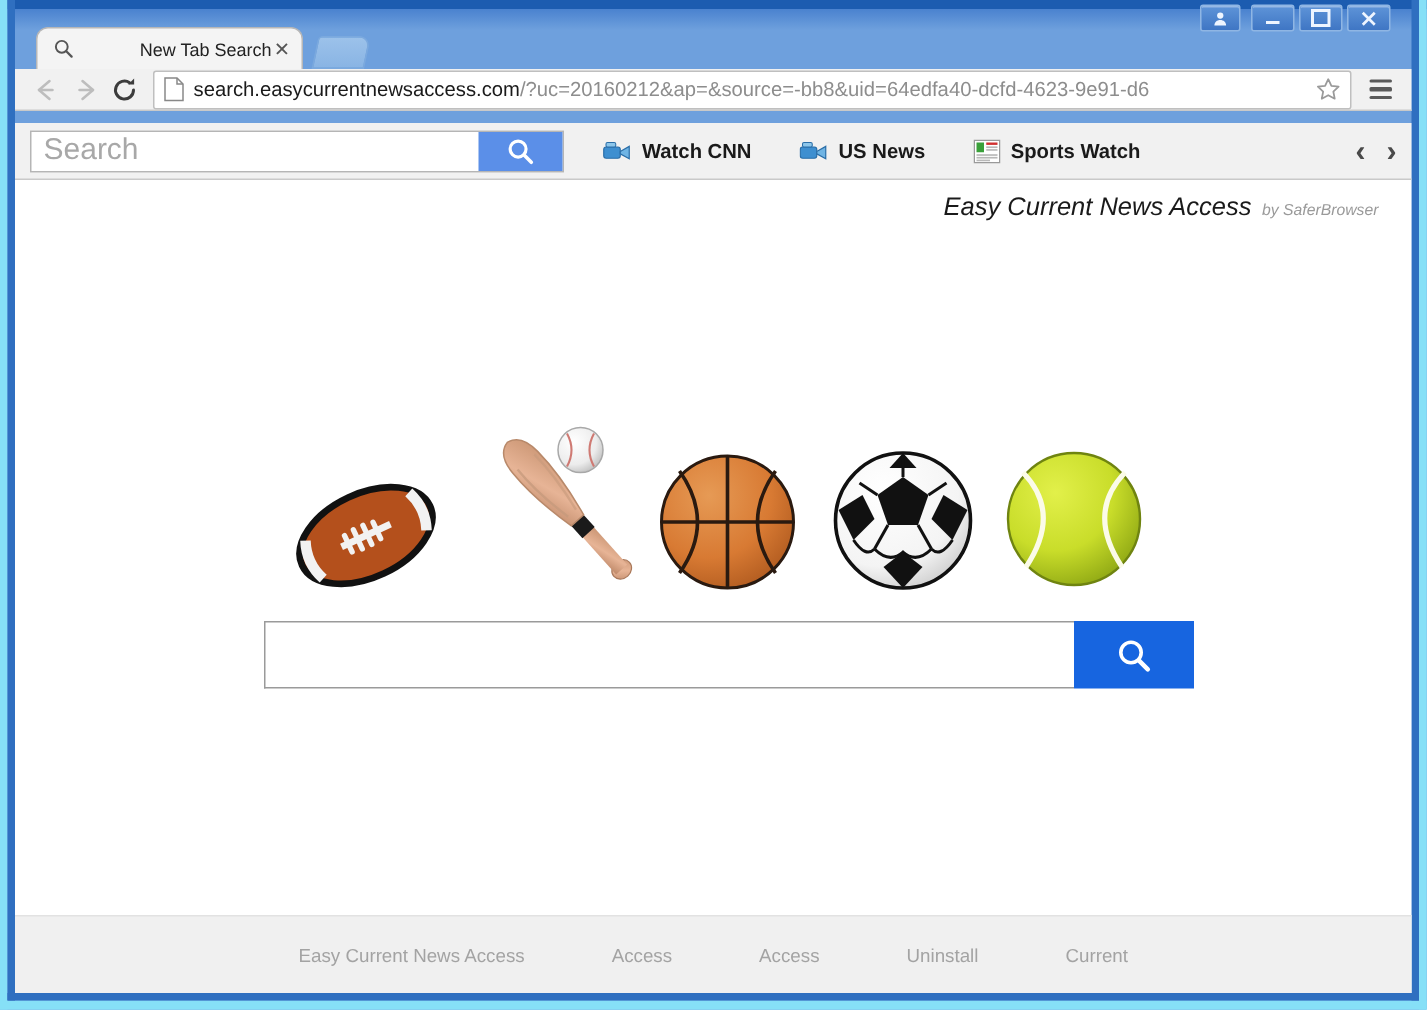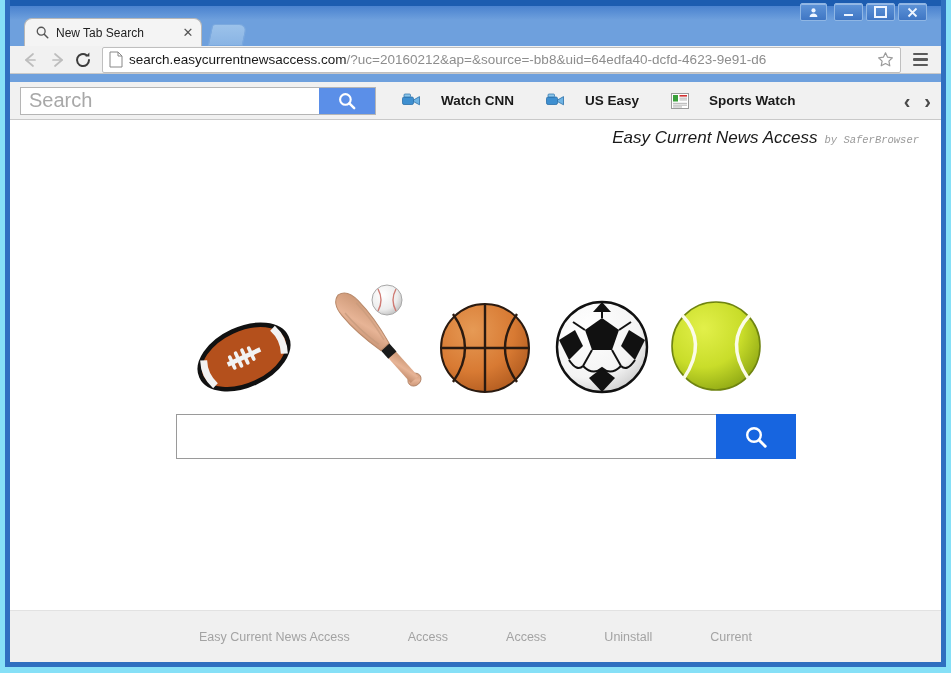--- a/index.html
+++ b/index.html
@@ -67,21 +67,21 @@
     border-radius: 8px 8px 0 0;
     display: flex; align-items: center;
     padding: 0 6px 0 10px;
     box-sizing: border-box;
   }
   .tab-favicon { width: 15px; height: 15px; flex: none; }
   .tab-title {
     flex: 1;
     font-size: 12px; color: #222;
     margin-left: 6px;
-    white-space: nowrap; overflow: hidden;
+    white-space: nowrap; overflow: hidden; text-align: right;
   }
   .tab-close {
     width: 14px; height: 14px;
     color: #555; font-size: 13px;
     display: flex; align-items: center; justify-content: center;
     flex: none;
   }
   .newtab {
     position: absolute; left: 200px; top: 6px;
     width: 33px; height: 20px;
@@ -164,21 +164,21 @@
     background: #5b8fe8;
     display: flex; align-items: center; justify-content: center;
     border: none;
   }
   .tb-links {
     display: flex; align-items: center;
     margin-left: 26px; gap: 32px;
     flex: 1;
   }
   .tb-link {
-    display: flex; gap: 20px;
+    display: flex; align-items: center; gap: 7px;
     font-size: 13.5px; font-weight: bold; color: #1a1a1a;
     white-space: nowrap;
   }
   .tb-arrows { display: flex; align-items: center; gap: 14px; flex: none; }
   .tb-arrow { color: #4a4a4a; font-size: 20px; font-weight: bold; line-height: 1; }
 
   
   .page {
     position: absolute; left: 10px; top: 120px;
     width: 931px; height: 542px;
@@ -187,21 +187,21 @@
   }
   .brand {
     position: absolute; right: 22px; top: 8px;
     display: flex; align-items: baseline; gap: 7px;
   }
   .brand-name {
     font-size: 17px; font-style: italic; color: #1a1a1a;
     font-family: "Liberation Sans", sans-serif;
   }
   .brand-by {
-    font-size: 10.5px; font-style: italic; color: #9a9a9a; font-family: Liberation Mono, monospace;
+    font-size: 10.5px; font-style: italic; color: #9a9a9a;
   }
 
   .balls {
     position: absolute; left: 0; top: 150px;
     width: 931px; height: 135px;
   }
   .ball { position: absolute; }
 
   .searchrow {
     position: absolute; left: 166px; top: 294px;
@@ -343,21 +343,21 @@
         </svg>
         <span>Watch CNN</span>
       </div>
 
       <div class="tb-link">
         <svg width="19" height="14" viewBox="0 0 19 14">
           <rect x="0.5" y="4" width="11" height="7.5" rx="1.6" fill="#3e8fd0" stroke="#2a6ea8" stroke-width="0.8"></rect>
           <path d="M11.5 7 L17.5 3.6 V11.8 L11.5 8.6 Z" fill="#6fb4e4" stroke="#2a6ea8" stroke-width="0.8"></path>
           <rect x="2" y="1" width="6.5" height="3" rx="1" fill="#8dc6ea" stroke="#2a6ea8" stroke-width="0.7"></rect>
         </svg>
-        <span>US Easy</span>
+        <span>US News</span>
       </div>
 
       <div class="tb-link">
         <svg width="18" height="16" viewBox="0 0 18 16">
           <rect x="0.5" y="0.5" width="17" height="15" fill="#fff" stroke="#9a9a9a" stroke-width="1"></rect>
           <rect x="2" y="2" width="5" height="6.5" fill="#3aa03a"></rect>
           <rect x="8.5" y="2" width="7.5" height="1.6" fill="#d03030"></rect>
           <rect x="8.5" y="4.6" width="7.5" height="1.1" fill="#b8b8b8"></rect>
           <rect x="8.5" y="6.4" width="7.5" height="1.1" fill="#b8b8b8"></rect>
           <rect x="2" y="9.8" width="14" height="1.1" fill="#b8b8b8"></rect>

